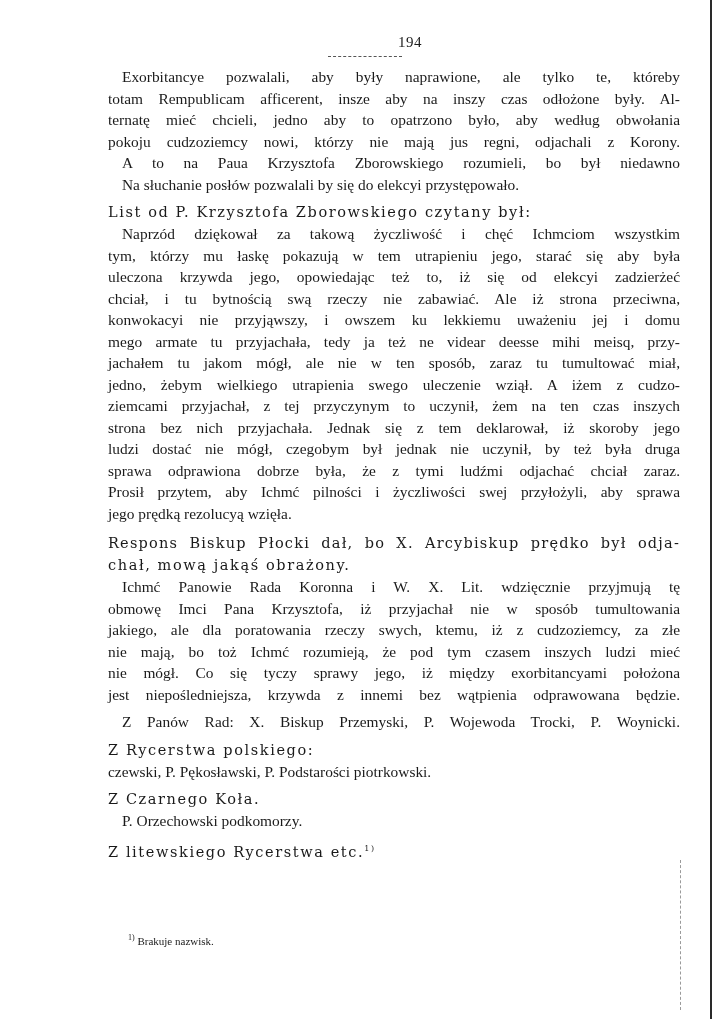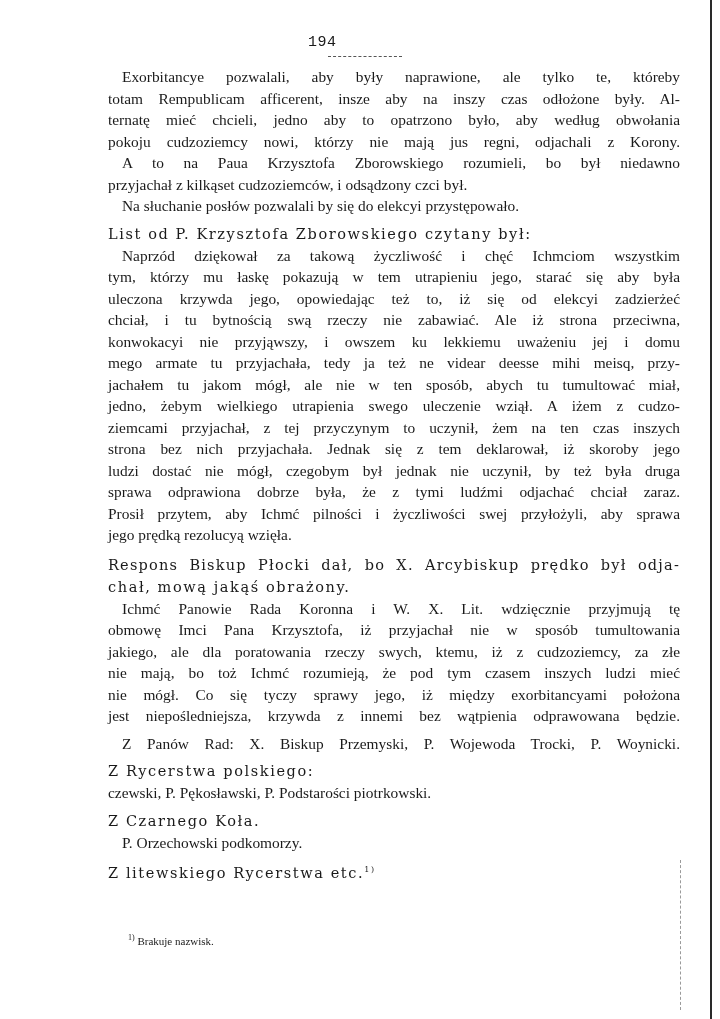--- a/index.html
+++ b/index.html
@@ -1,22 +1,22 @@
 <!DOCTYPE html>
 <html><head>
 <meta charset="utf-8">
 <style>
   html, body { margin: 0; padding: 0; }
   body {
     width: 720px; height: 1019px; background: #ffffff; position: relative; overflow: hidden;
     font-family: "Liberation Serif", "DejaVu Serif", serif; color: #1a1a1a;
   }
   .page-number {
-    position: absolute; left: 308px; top: 34px; width: 74px; text-align: left;
-    font-size: 15px; letter-spacing: 0.5px; font-family: Liberation Mono, monospace;
+    position: absolute; left: 348px; top: 34px; width: 74px; text-align: right;
+    font-size: 15px; letter-spacing: 0.5px;
   }
   .page-rule {
     position: absolute; left: 328px; top: 56px; width: 74px; height: 0;
     border-top: 1px dashed #555;
   }
   .body {
     position: absolute; left: 108px; top: 66px; width: 572px;
   }
   .line {
     display: block; height: 21.5px; line-height: 21.5px; font-size: 15.4px;
@@ -50,35 +50,34 @@
 
 <div class="body">
   <div>
     <span class="line indent">Exorbitancye pozwalali, aby były naprawione, ale tylko te, któreby</span>
     <span class="line">totam Rempublicam afficerent, insze aby na inszy czas odłożone były.  Al-</span>
     <span class="line">ternatę mieć chcieli, jedno aby to opatrzono było, aby według obwołania</span>
     <span class="line">pokoju cudzoziemcy nowi, którzy nie mają jus regni, odjachali z Korony.</span>
   </div>
   <div>
     <span class="line indent">A to na Paua Krzysztofa Zborowskiego rozumieli, bo był niedawno</span>
-    <span class="line last">przyjachał z kilkąset cudzoziemców, i odsądzony czci był.</span>
   </div>
   <div>
     <span class="line indent last">Na słuchanie posłów pozwalali by się do elekcyi przystępowało.</span>
   </div>
   <div class="gap-s"></div>
   <div class="heading">List od P. Krzysztofa Zborowskiego czytany był:</div>
   <div>
     <span class="line indent">Naprzód dziękował za takową życzliwość i chęć Ichmciom wszystkim</span>
     <span class="line">tym, którzy mu łaskę pokazują w tem utrapieniu jego, starać się aby była</span>
     <span class="line">uleczona krzywda jego, opowiedając też to, iż się od elekcyi zadzierżeć</span>
     <span class="line">chciał, i tu bytnością swą rzeczy nie zabawiać.  Ale iż strona przeciwna,</span>
     <span class="line">konwokacyi nie przyjąwszy, i owszem ku lekkiemu uważeniu jej i domu</span>
     <span class="line">mego armate tu przyjachała, tedy ja też ne videar deesse mihi meisq, przy-</span>
-    <span class="line">jachałem tu jakom mógł, ale nie w ten sposób, abych tu tumultować miał,</span>
+    <span class="line">jachałem tu jakom mógł, ale nie w ten sposób, zaraz tu tumultować miał,</span>
     <span class="line">jedno, żebym wielkiego utrapienia swego uleczenie wziął.  A iżem z cudzo-</span>
     <span class="line">ziemcami przyjachał, z tej przyczynym to uczynił, żem na ten czas inszych</span>
     <span class="line">strona bez nich przyjachała.  Jednak się z tem deklarował, iż skoroby jego</span>
     <span class="line">ludzi dostać nie mógł, czegobym był jednak nie uczynił, by też była druga</span>
     <span class="line">sprawa odprawiona dobrze była, że z tymi ludźmi odjachać chciał zaraz.</span>
     <span class="line">Prosił przytem, aby Ichmć pilności i życzliwości swej przyłożyli, aby sprawa</span>
     <span class="line last">jego prędką rezolucyą wzięła.</span>
   </div>
   <div class="gap-m"></div>
   <div class="heading wide">Respons Biskup Płocki dał, bo X. Arcybiskup prędko był odja-</div>

